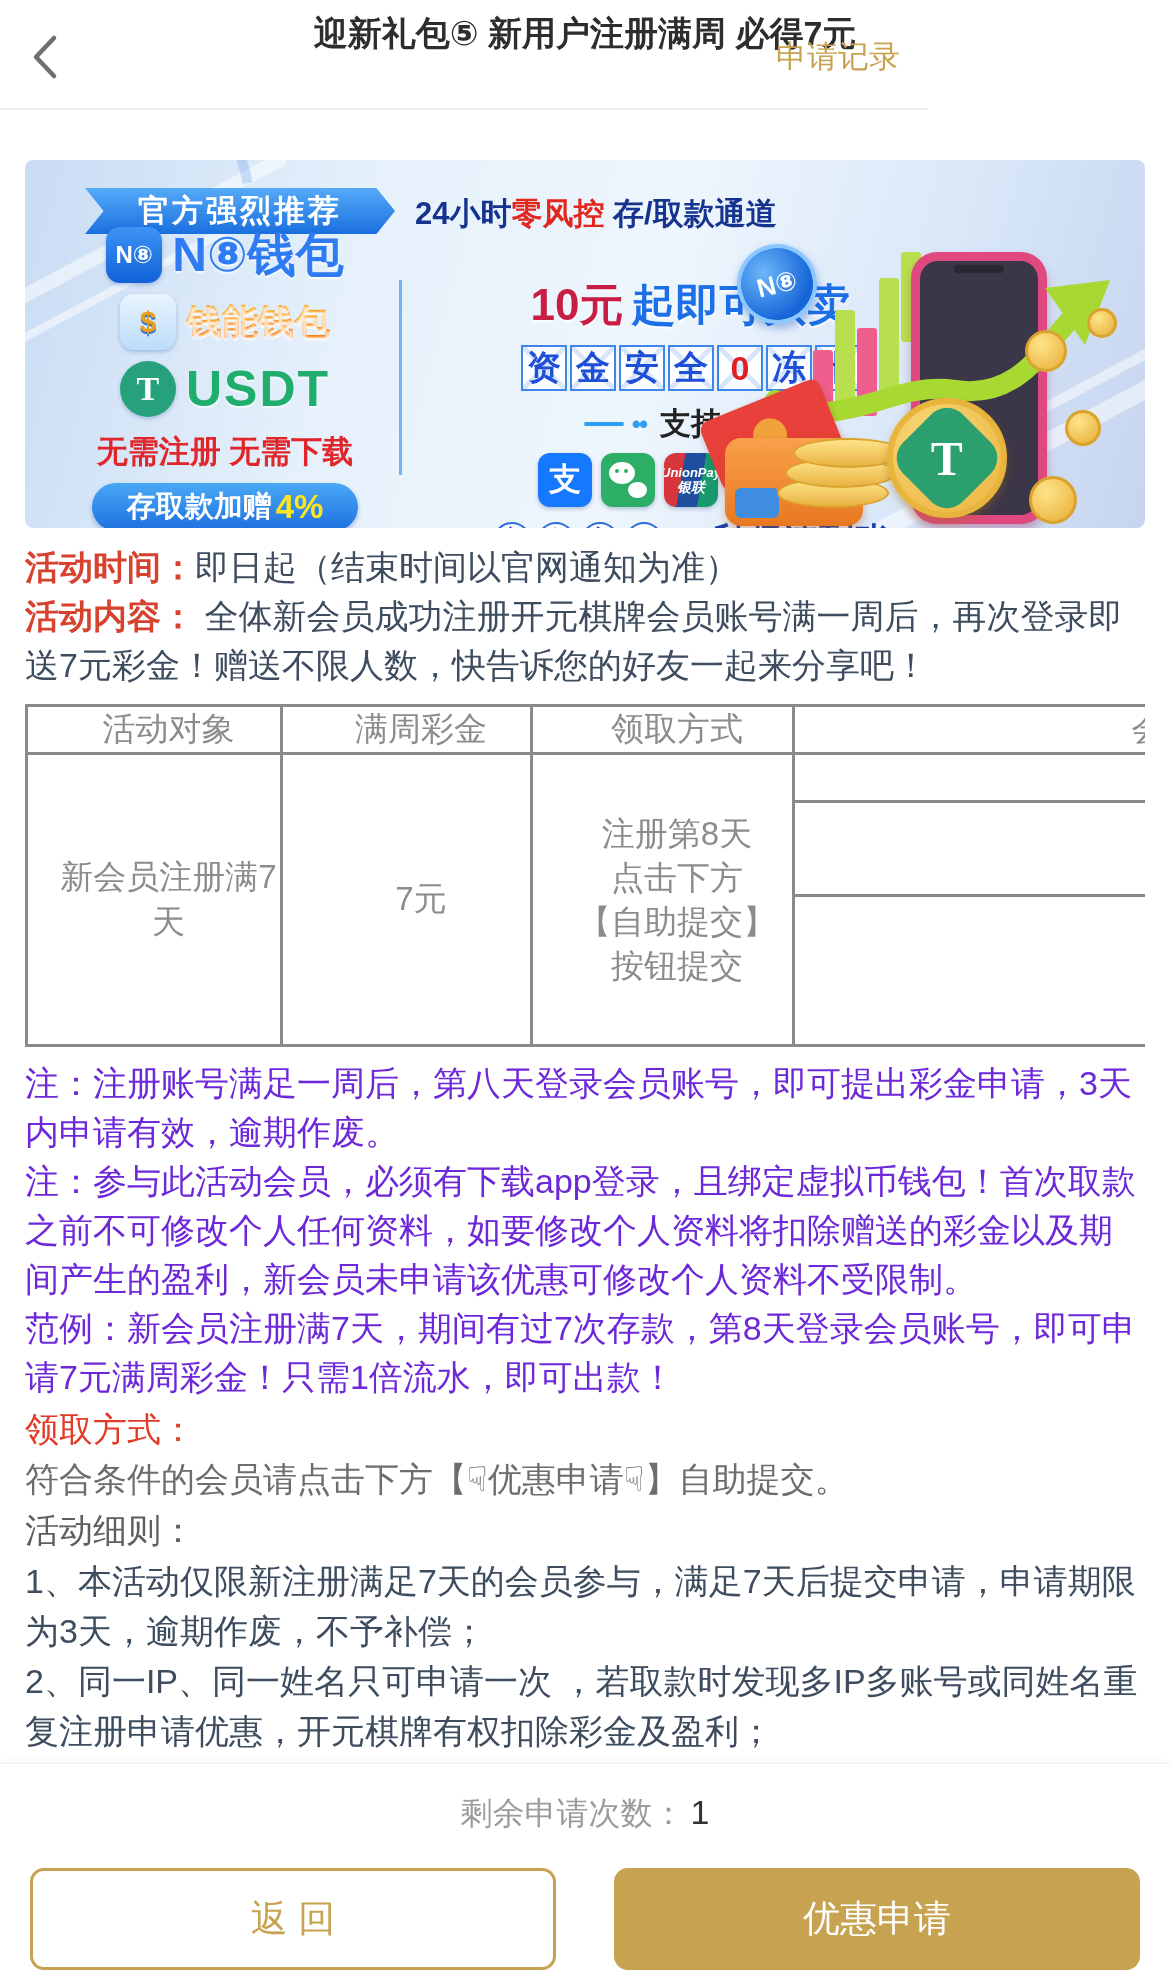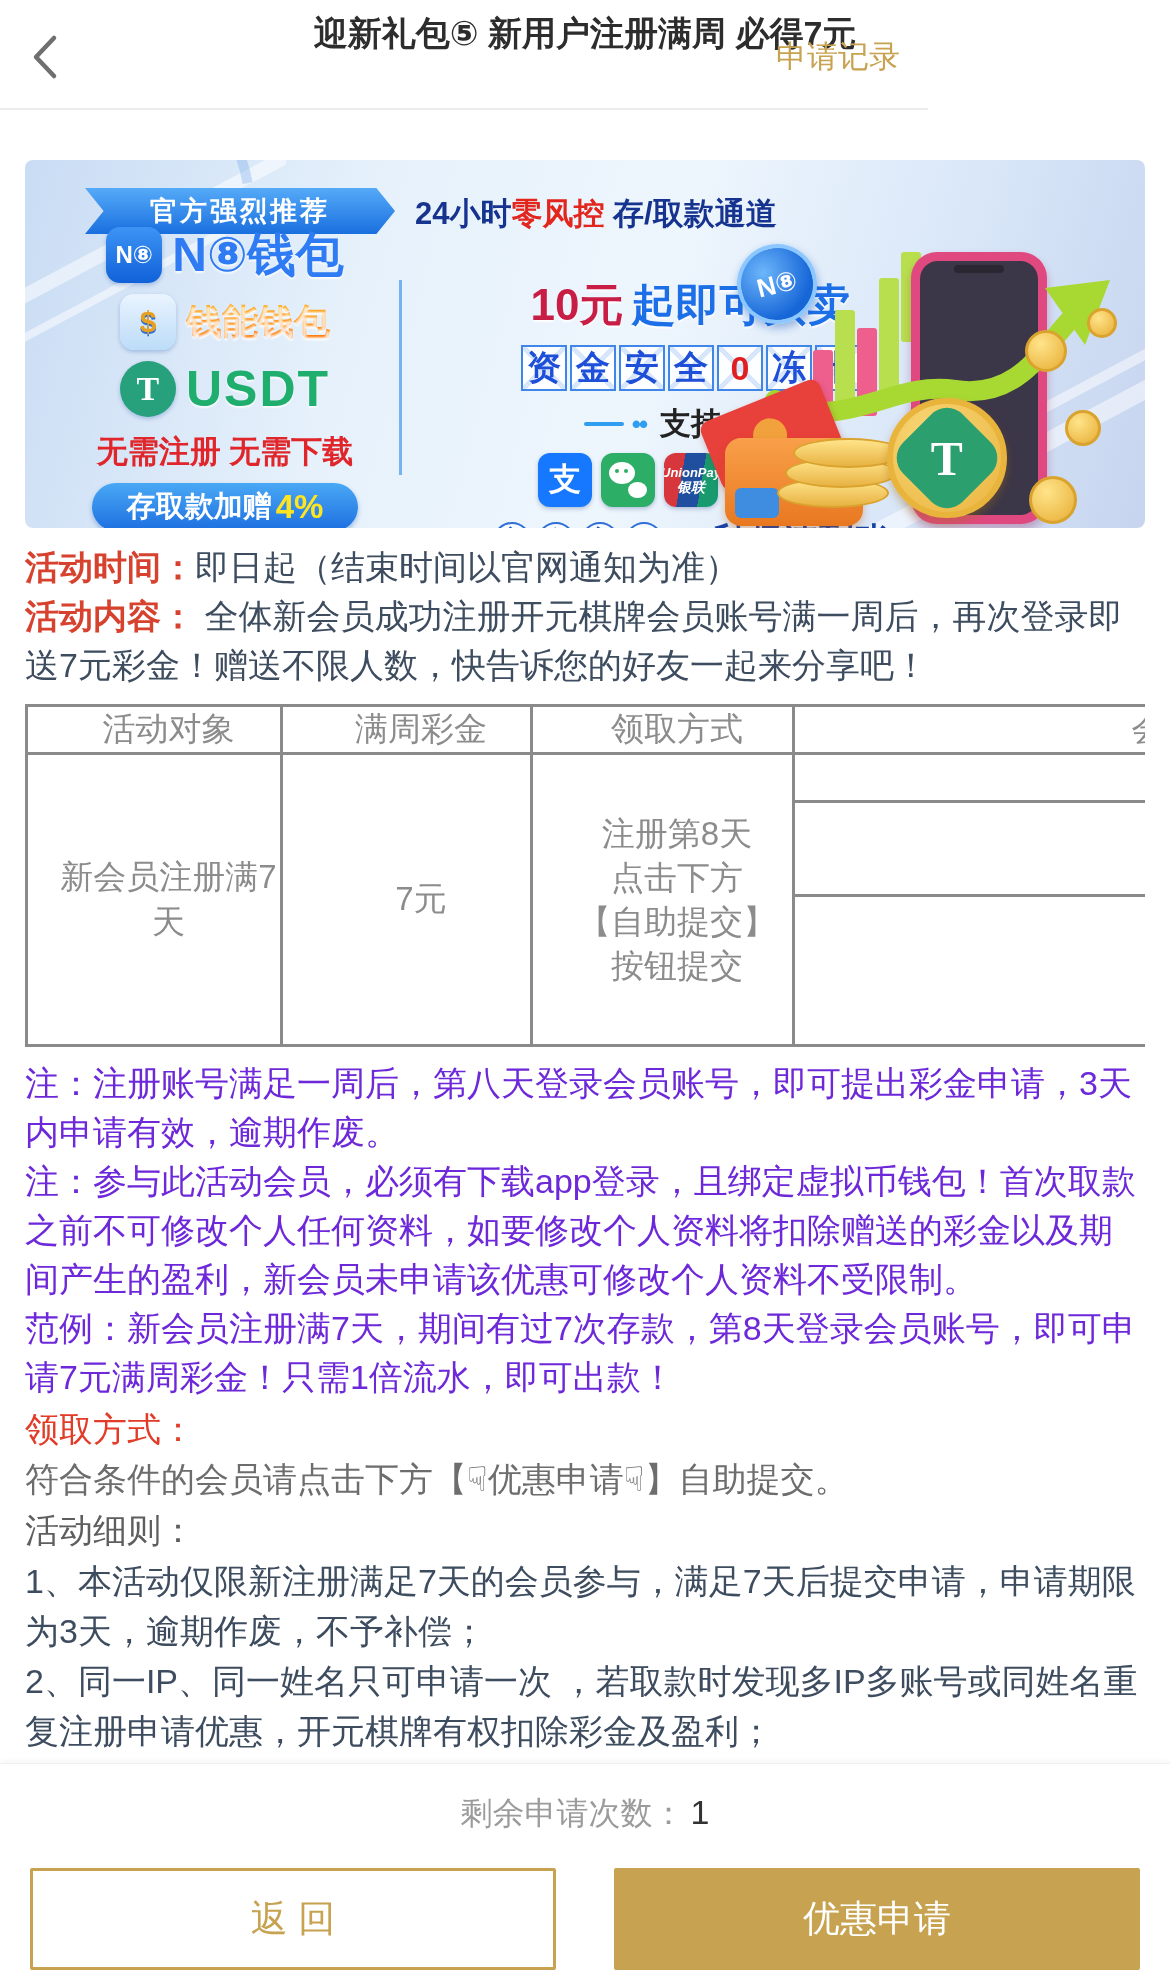--- a/index.html
+++ b/index.html
@@ -27,21 +27,21 @@
   .st3 { width:420px; height:18px; right:-80px; bottom:60px; }
   .st4 { width:300px; height:10px; right:-40px; bottom:110px; }
   .curve { position:absolute; left:-90px; top:-110px; width:320px; height:320px; border-radius:50%;
            border:10px solid rgba(120,170,235,0.35); border-color:rgba(120,170,235,0.35) transparent transparent transparent;
            transform:rotate(35deg); }
 
   .bn-ribbon { position:absolute; left:60px; top:28px; width:310px; height:46px;
                background:linear-gradient(180deg,#55aaf8,#1a6fdf);
                clip-path:polygon(0 0,94% 0,100% 50%,94% 100%,0 100%,6% 50%);
                display:flex; align-items:center; justify-content:center;
-               color:#fff; font-size:27px; font-weight:bold; letter-spacing:3px;
+               color:#fff; font-size:31px; font-weight:bold; letter-spacing:3px;
                box-shadow:0 3px 5px rgba(30,90,180,.3); }
   .bn-headline { position:absolute; left:390px; top:33px; font-size:31px; font-weight:800; color:#16348f; white-space:nowrap; }
   .bn-headline .hot { color:#e2261d; }
 
   .bn-left { position:absolute; left:35px; top:64px; width:330px; display:flex; flex-direction:column; align-items:center; }
   .wallet-row { display:flex; align-items:center; height:62px; margin-bottom:5px; width:100%; justify-content:center; }
   .wicon { width:56px; height:56px; border-radius:14px; display:flex; align-items:center; justify-content:center;
            margin-right:10px; flex:0 0 auto; box-shadow:0 2px 4px rgba(0,60,150,.25); }
   .wicon i { font-style:normal; font-weight:bold; color:#fff; }
   .wicon.nb { background:linear-gradient(180deg,#3d94f5,#1161d8); } .wicon.nb i { font-size:24px; }
@@ -149,21 +149,21 @@
   td.sub1 { height:44px; } td.sub1 div { padding-left:212px; white-space:nowrap; }
   td.sub2 { height:94px; } td.sub2 .l1 { padding-left:212px; white-space:nowrap; } td.sub2 .l2 { padding-left:310px; }
   td.sub3 { height:150px; } td.sub3 div { padding-left:240px; white-space:nowrap; }
 
   
   .bottom-panel { position:absolute; left:0; bottom:0; width:1170px; height:220px; background:#fff;
                   border-top:1px solid #f0f0f0; box-shadow:0 -2px 6px rgba(0,0,0,.04); z-index:30; }
   .remaining { margin-top:28px; text-align:center; font-size:32px; color:#9b9b9b; }
   .remaining b { color:#333; font-size:34px; font-weight:normal; margin-left:6px; }
   .btn-row { display:flex; gap:58px; padding:0 30px; margin-top:32px; }
-  .btn { flex:1; height:102px; border-radius:2px; display:flex; align-items:center; justify-content:center;
+  .btn { flex:1; height:102px; border-radius:14px; display:flex; align-items:center; justify-content:center;
          font-size:37px; cursor:pointer; }
   .btn-back { background:#fff; border:3px solid #c7a351; color:#c7a351; }
   .btn-apply { background:#c7a351; border:3px solid #c7a351; color:#fff;font-family:Liberation Mono, monospace; }
 </style>
 </head>
 <body>
 
 <div class="page">
 
   <div class="topbar">

